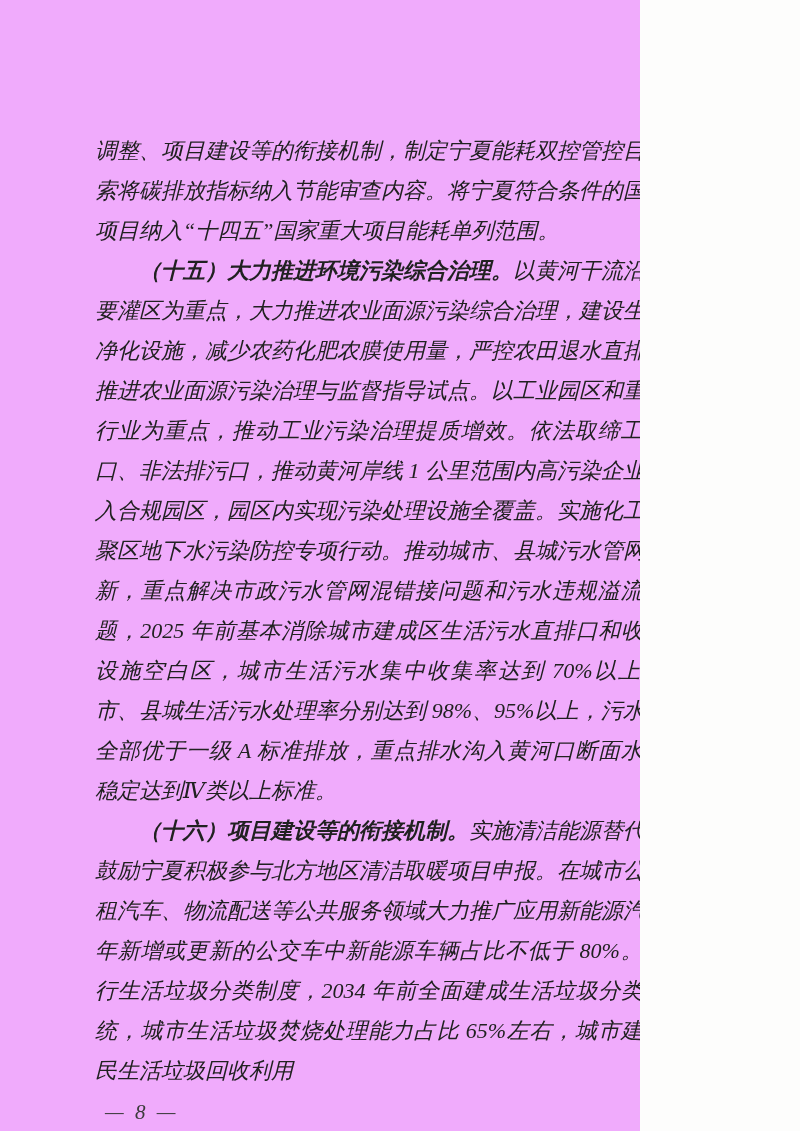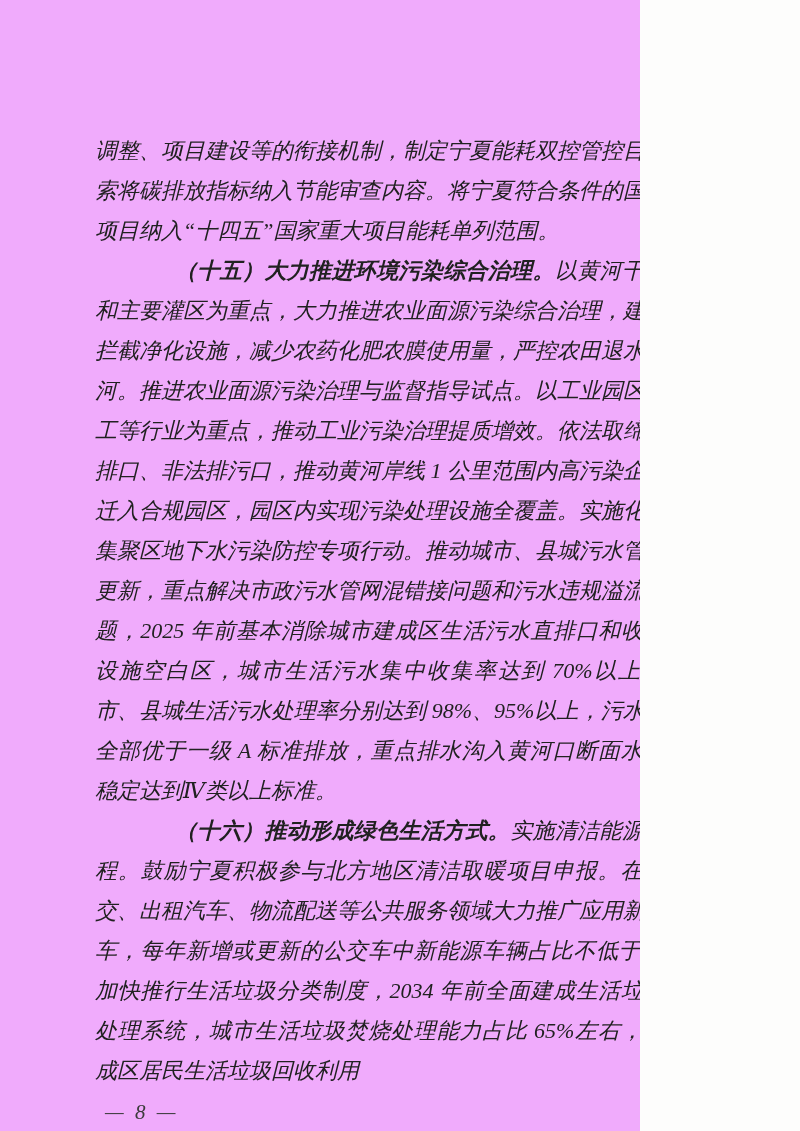--- a/index.html
+++ b/index.html
@@ -29,21 +29,20 @@
   }
   .para {
     margin: 0;
     padding: 0;
   }
   .para.indent {
     text-indent: 44px;
   }
   .lead {
     font-weight: 700;
-    margin-left: 36px;
   }
   .page-number {
     margin-top: 1px;
     margin-left: 10px;
     font-size: 21px;
     letter-spacing: 3px;
     color: #3b3b3b;
     text-align: left;
     text-indent: 0;
   }
@@ -51,17 +50,17 @@
 </head>
 <body>
 
 <div class="page">
   <div class="content">
 
     <p class="para"><span>调整、项目建设等的衔接机制，制定宁夏能耗双控管控目录。探索将碳排放指标纳入节能审查内容。将宁夏符合条件的国家重大项目纳入“十四五”国家重大项目能耗单列范围。</span></p>
 
     <p class="para indent"><strong class="lead">（十五）大力推进环境污染综合治理。</strong><span>以黄河干流沿线和主要灌区为重点，大力推进农业面源污染综合治理，建设生态拦截净化设施，减少农药化肥农膜使用量，严控农田退水直排入河。推进农业面源污染治理与监督指导试点。以工业园区和重化工等行业为重点，推动工业污染治理提质增效。依法取缔工业直排口、非法排污口，推动黄河岸线 1 公里范围内高污染企业全部迁入合规园区，园区内实现污染处理设施全覆盖。实施化工企业集聚区地下水污染防控专项行动。推动城市、县城污水管网改造更新，重点解决市政污水管网混错接问题和污水违规溢流直排问题，2025 年前基本消除城市建成区生活污水直排口和收集处理设施空白区，城市生活污水集中收集率达到 70%以上，地级市、县城生活污水处理率分别达到 98%、95%以上，污水处理厂全部优于一级 A 标准排放，重点排水沟入黄河口断面水质持续稳定达到Ⅳ类以上标准。</span></p>
 
-    <p class="para indent"><strong class="lead">（十六）推动形成绿色生活方式。</strong><span>实施清洁能源替代工程。鼓励宁夏积极参与北方地区清洁取暖项目申报。在城市公交、出租汽车、物流配送等公共服务领域大力推广应用新能源汽车，每年新增或更新的公交车中新能源车辆占比不低于 80%。加快推行生活垃圾分类制度，2034 年前全面建成生活垃圾分类处理系统，城市生活垃圾焚烧处理能力占比 65%左右，城市建成区居民生活垃圾回收利用</span></p>
+    <p class="para indent"><strong class="lead">（十六）项目建设等的衔接机制。</strong><span>实施清洁能源替代工程。鼓励宁夏积极参与北方地区清洁取暖项目申报。在城市公交、出租汽车、物流配送等公共服务领域大力推广应用新能源汽车，每年新增或更新的公交车中新能源车辆占比不低于 80%。加快推行生活垃圾分类制度，2034 年前全面建成生活垃圾分类处理系统，城市生活垃圾焚烧处理能力占比 65%左右，城市建成区居民生活垃圾回收利用</span></p>
 
     <div class="page-number">— 8 —</div>
   </div>
 </div>
 
 </body></html>

